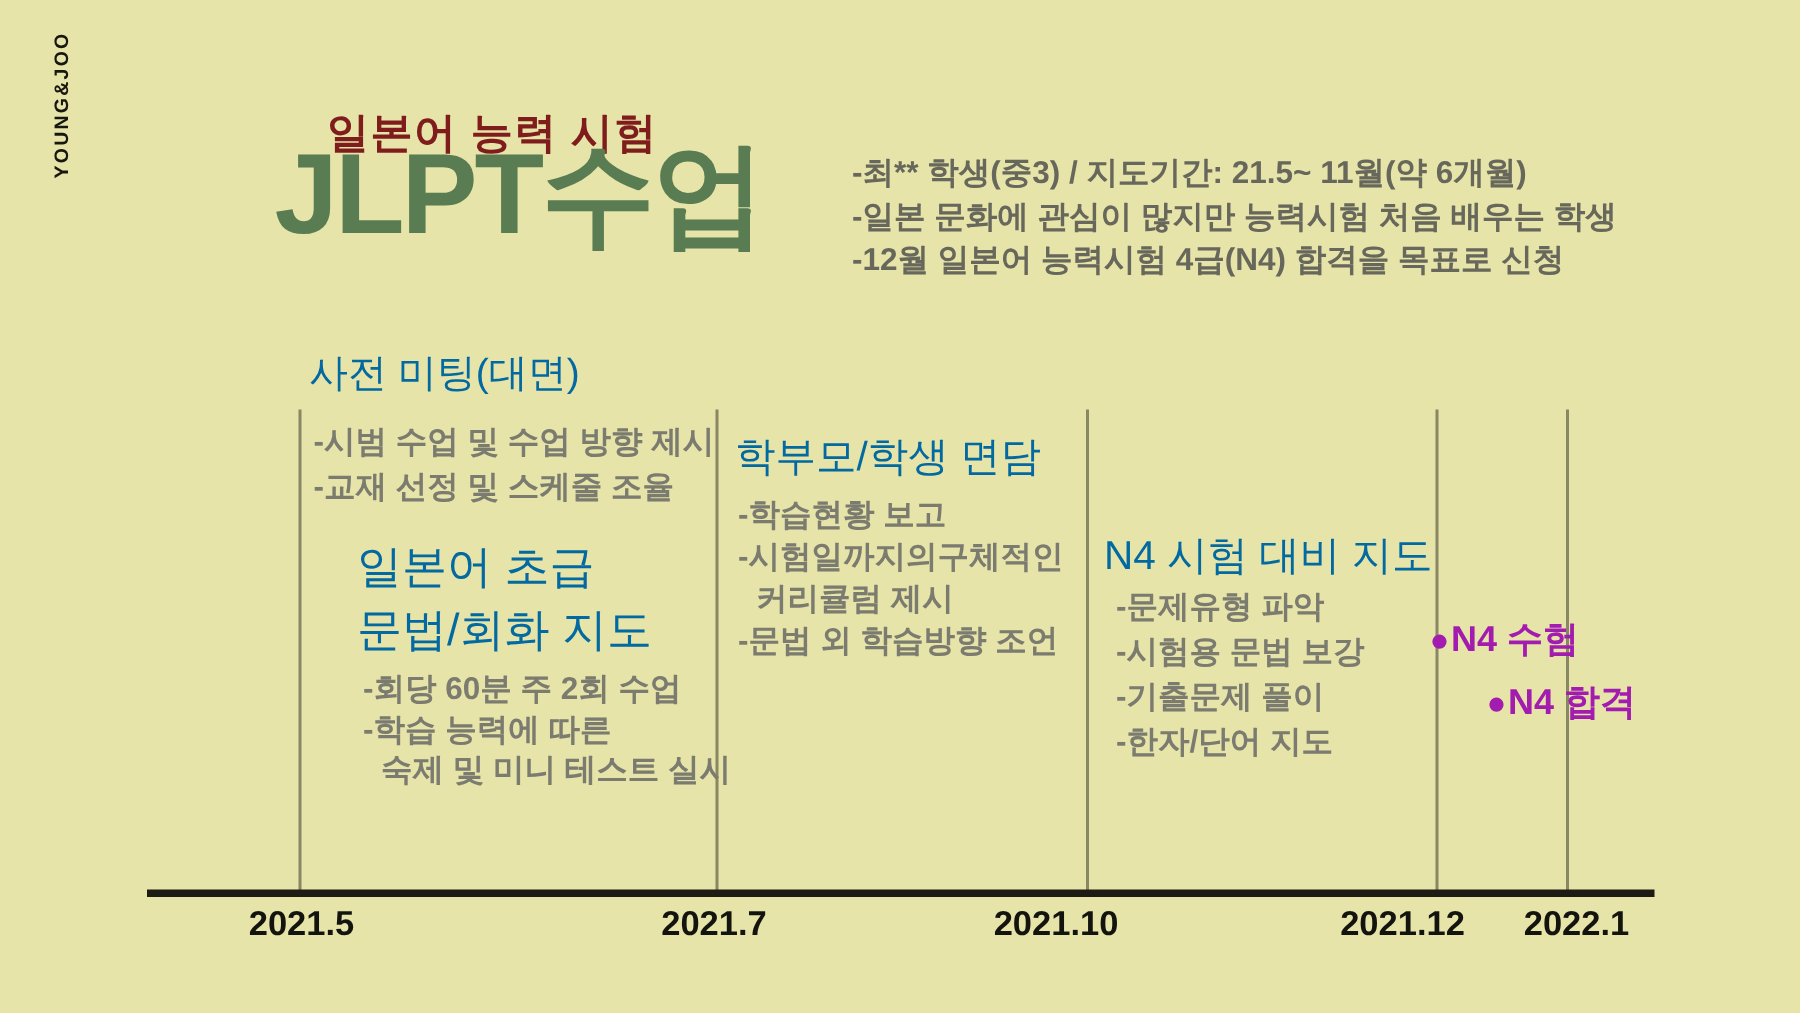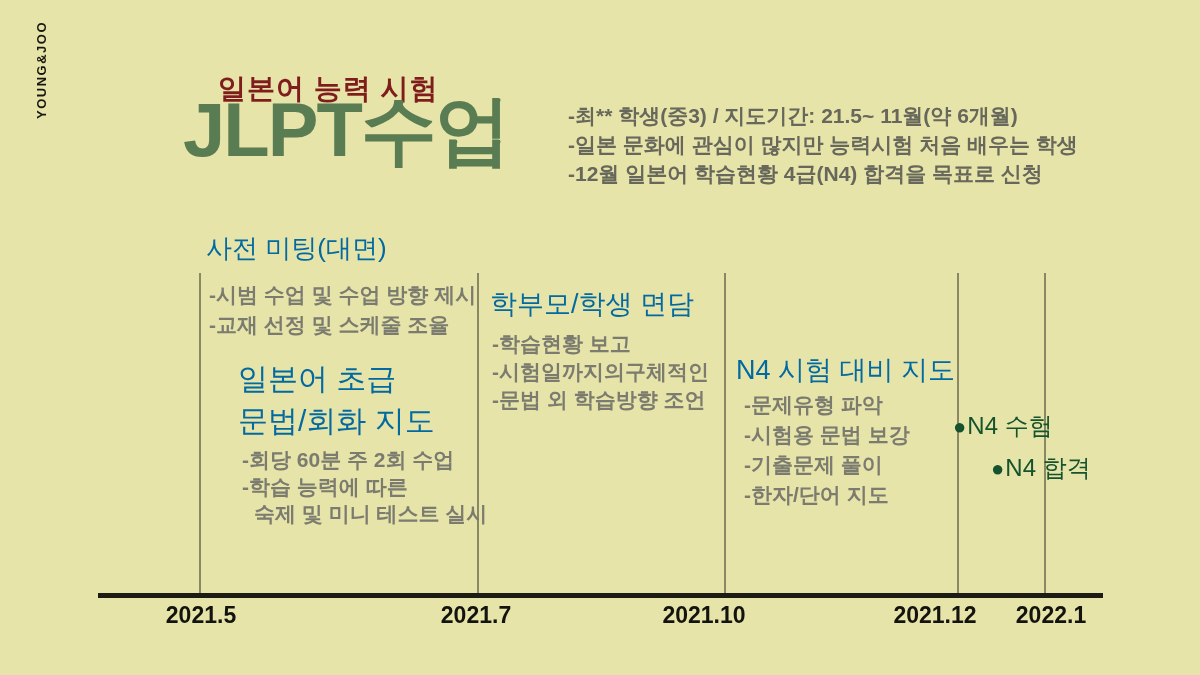--- a/index.html
+++ b/index.html
@@ -88,41 +88,41 @@
   }
   .section-items .indent { padding-left: 12px; }
 
   .h1-size { font-size: 26px; }
   .h2-size { font-size: 30px; line-height: 42px; }
   .h3-size { font-size: 27px; }
 
   .milestone {
     position: absolute;
     font-size: 24px;
-    font-weight: normal;
-    color: #14532d;
+    font-weight: bold;
+    color: #a21caf;
     white-space: nowrap;
     text-align: center;
   }
   .milestone .dot { font-size: 22px; margin-right: 1px; }
 </style>
 </head>
 <body>
 
 <div class="canvas">
 
   <div class="brand">YOUNG&amp;JOO</div>
 
   <div class="subtitle">일본어 능력 시험</div>
   <div class="title">JLPT수업</div>
 
   <div class="notes">
     <div>-최** 학생(중3) / 지도기간: 21.5~ 11월(약 6개월)</div>
     <div>-일본 문화에 관심이 많지만 능력시험 처음 배우는 학생</div>
-    <div>-12월 일본어 학습현황 4급(N4) 합격을 목표로 신청</div>
+    <div>-12월 일본어 능력시험 4급(N4) 합격을 목표로 신청</div>
   </div>
 
   <div class="vline" style="left:199px"></div>
   <div class="vline" style="left:477px"></div>
   <div class="vline" style="left:724px"></div>
   <div class="vline" style="left:957px"></div>
   <div class="vline" style="left:1044px"></div>
 
   <div class="axis"></div>
 
@@ -145,20 +145,21 @@
   <div class="section-items" style="left:242px; top:446px; font-size:21px; line-height:27px">
     <div>-회당 60분 주 2회 수업</div>
     <div>-학습 능력에 따른</div>
     <div class="indent">숙제 및 미니 테스트 실시</div>
   </div>
 
   <div class="section-heading h3-size" style="left:490px; top:286px">학부모/학생 면담</div>
   <div class="section-items" style="left:492px; top:330px; font-size:21px; line-height:28px">
     <div>-학습현황 보고</div>
     <div>-시험일까지의구체적인</div>
+    <div class="indent">커리큘럼 제시</div>
     <div>-문법 외 학습방향 조언</div>
   </div>
 
   <div class="section-heading h3-size" style="left:736px; top:352px">N4 시험 대비 지도</div>
   <div class="section-items" style="left:744px; top:390px; font-size:21px; line-height:30px">
     <div>-문제유형 파악</div>
     <div>-시험용 문법 보강</div>
     <div>-기출문제 풀이</div>
     <div>-한자/단어 지도</div>
   </div>

